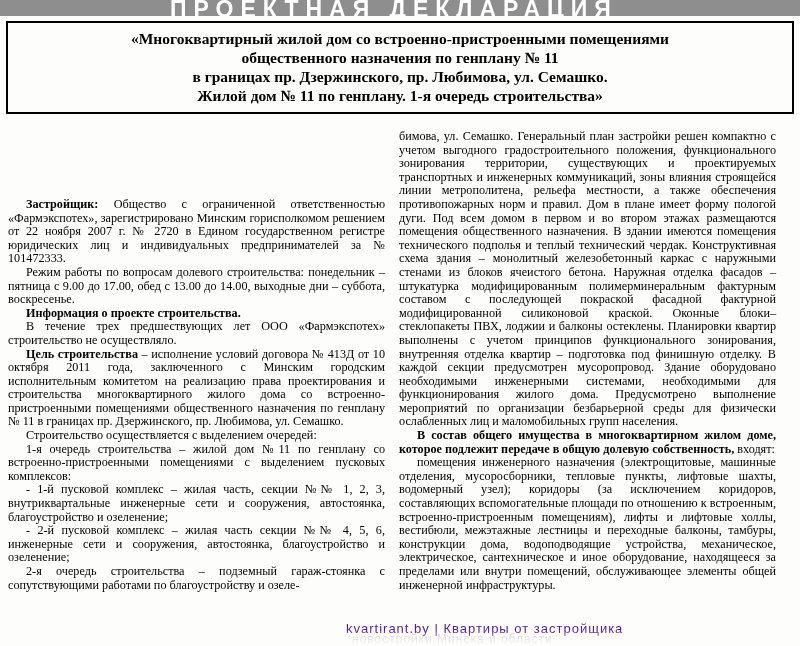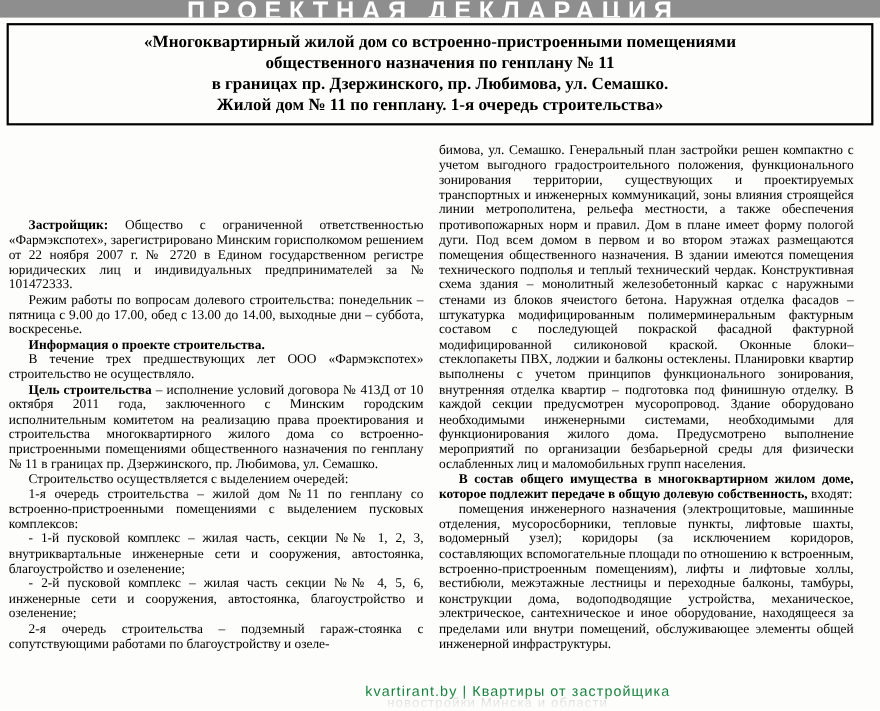--- a/index.html
+++ b/index.html
@@ -76,25 +76,25 @@
     margin: 0;
     text-indent: 18px;
   }
   .col p.noind {
     text-indent: 0;
   }
   .b { font-weight: bold; }
   
   .watermark {
     position: absolute;
-    left: 332px;
+    left: 346px;
     bottom: 10px;
     font-family: "Liberation Sans", sans-serif;
     font-size: 13px;
-    color: #15803d;
+    color: #4c1d95;
     letter-spacing: 1px;
     white-space: nowrap;
     pointer-events: none;
   }
   .watermark2 {
     position: absolute;
     left: 352px;
     bottom: 0px;
     font-family: "Liberation Sans", sans-serif;
     font-size: 12px;

